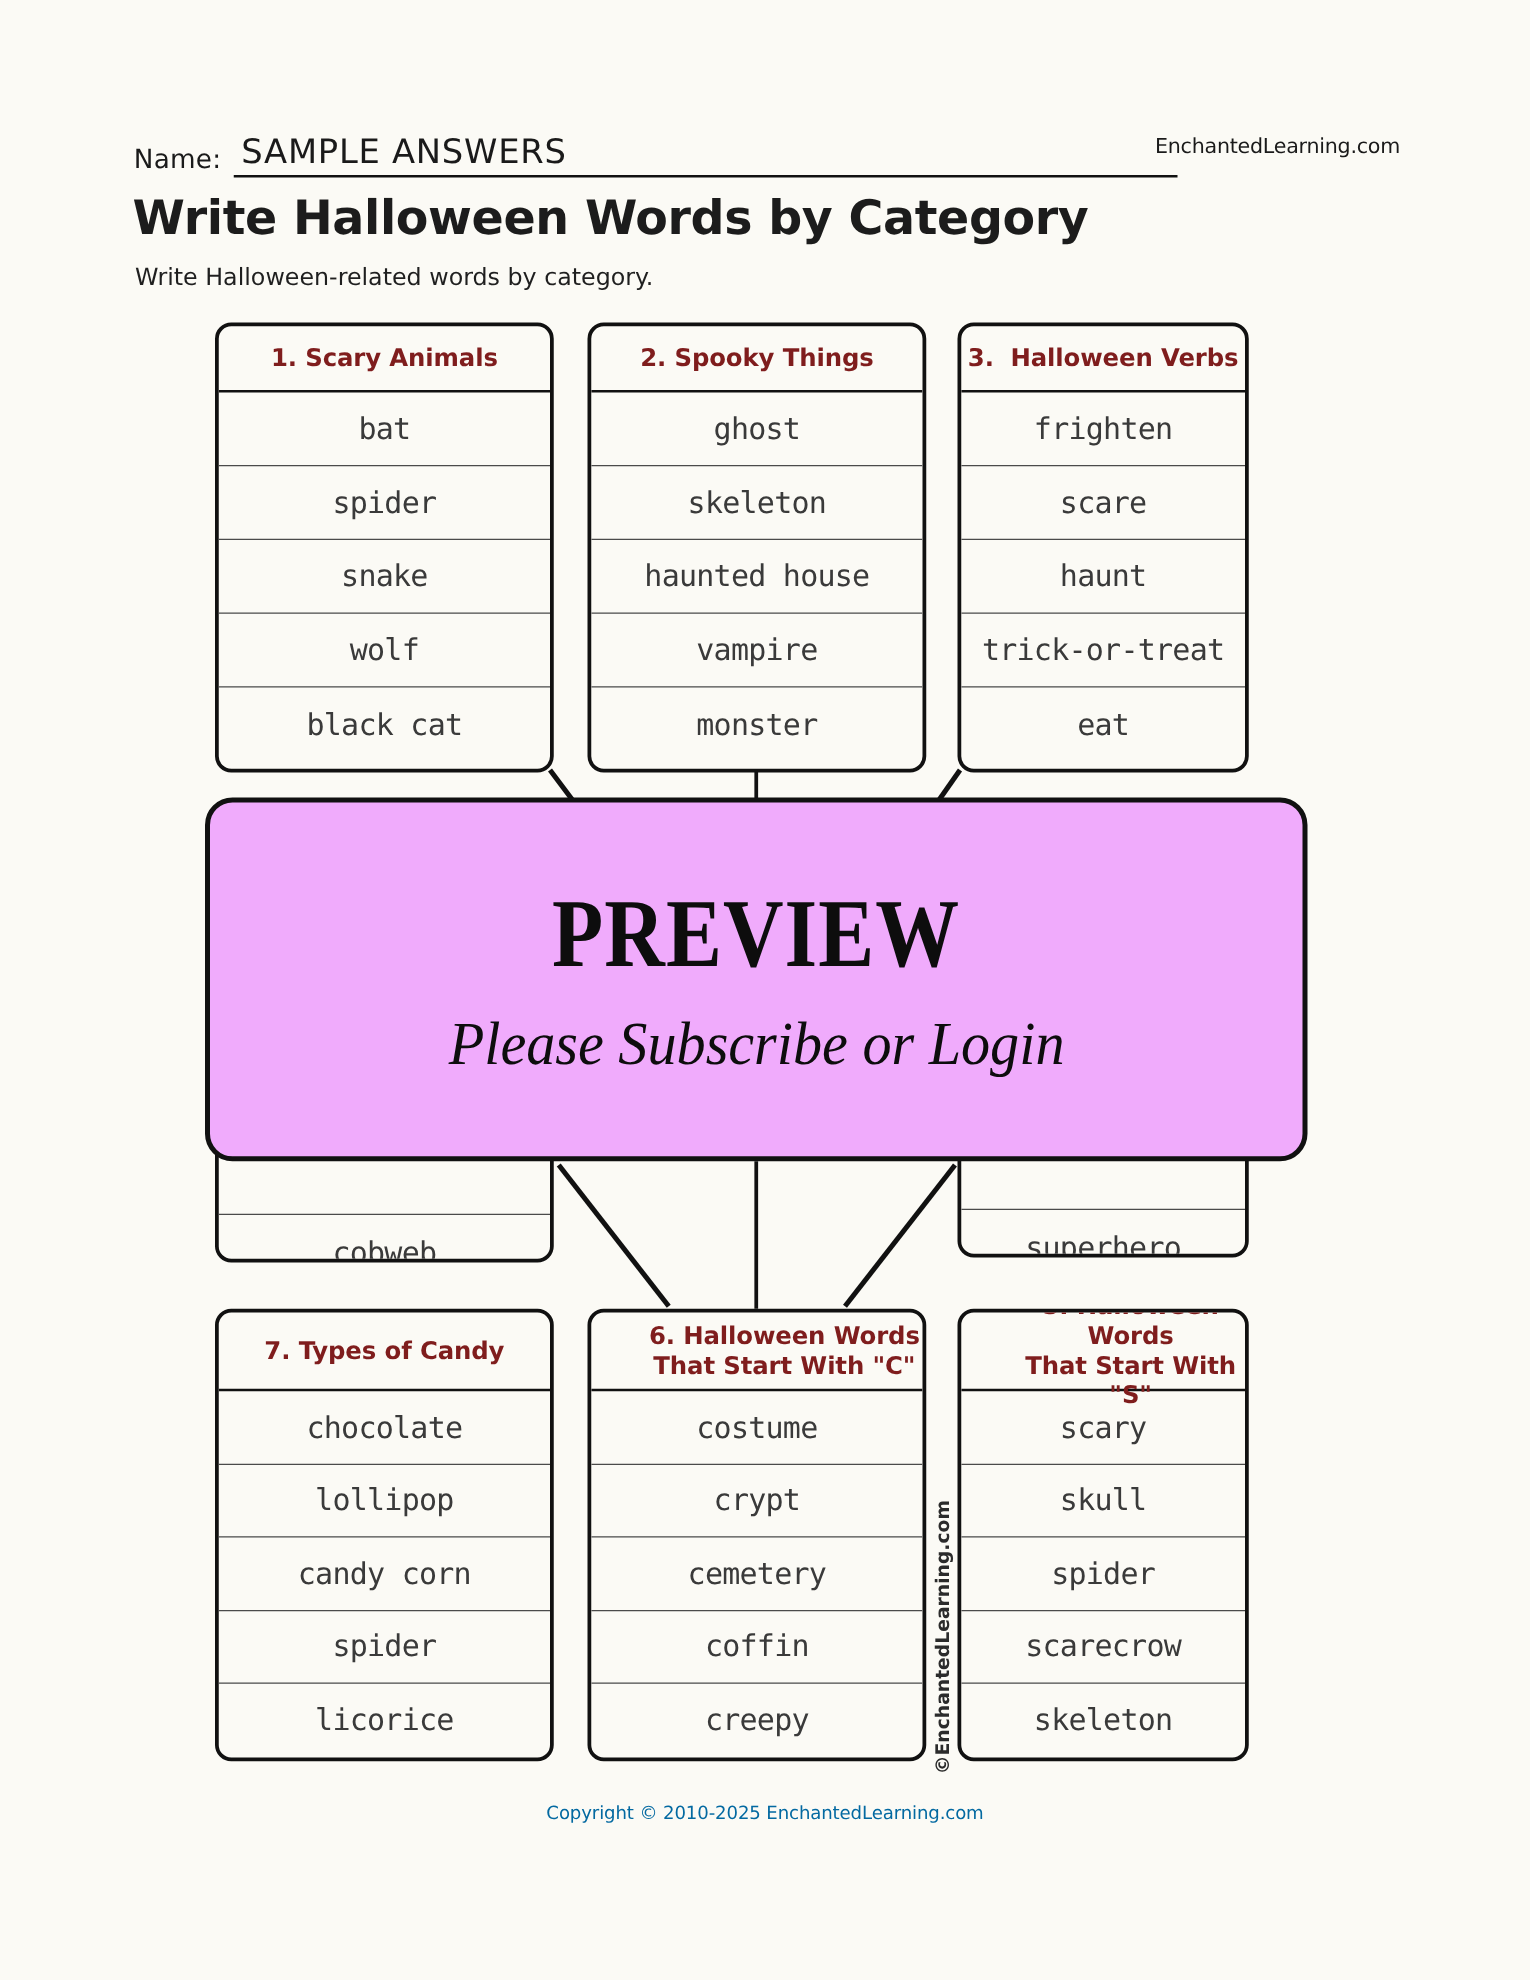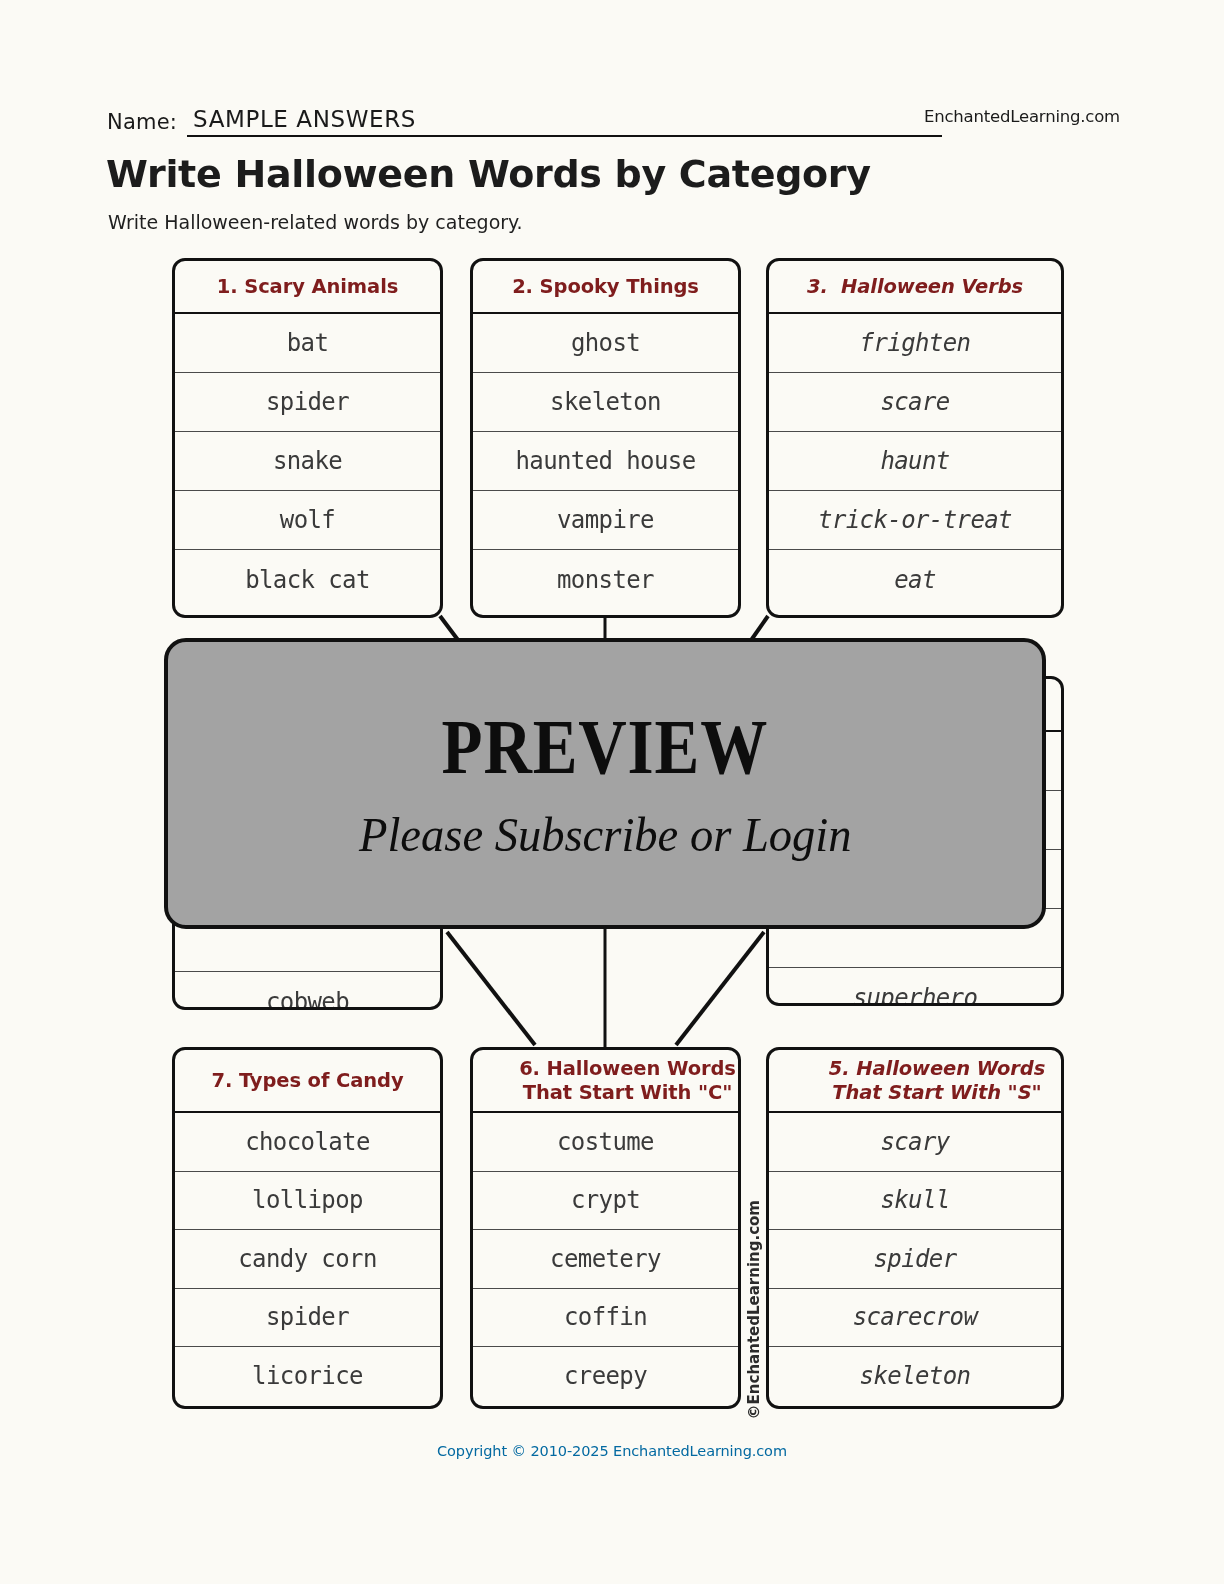--- a/index.html
+++ b/index.html
@@ -32,21 +32,21 @@
     padding-bottom: 3px;
     white-space: nowrap;
   }
   .name-line {
     flex: 1;
     border-bottom: 2px solid #111;
     padding-bottom: 3px;
   }
   .name-value {
     font-family: "DejaVu Sans", sans-serif;
-    font-size: 23px;
+    font-size: 27px;
     letter-spacing: .6px;
     color: #1a1a1a;
     padding-left: 6px;
     display: block;
   }
   .brand {
     position: absolute;
     right: 104px; top: 107px;
     font-family: "DejaVu Sans", sans-serif;
     font-size: 16.5px;
@@ -128,28 +128,28 @@
   .bot-box .box-head { height: 63px; }
   .bot-box .row { height: 58.5px; }
 
   
   .part-box { height: 330px; }
   .part-box .box-head { height: 53px; }
   .part-box .row { height: 59px; }
 
   .col1 { left: 172px; width: 271px; }
   .col2 { left: 470px; width: 271px; }
-  .col3 { left: 766px; width: 298px; font-style: italic; }
+  .col3 { left: 766px; width: 233px; }
 
   
   .preview {
     position: absolute;
     left: 164px; top: 638px;
     width: 882px; height: 291px;
-    background: #a3a3a3;
+    background: #f0abfc;
     border: 4px solid #111;
     border-radius: 22px;
     display: flex;
     flex-direction: column;
     align-items: center;
     justify-content: center;
     z-index: 40;
   }
   .preview-title {
     font-family: "Liberation Serif", serif;

